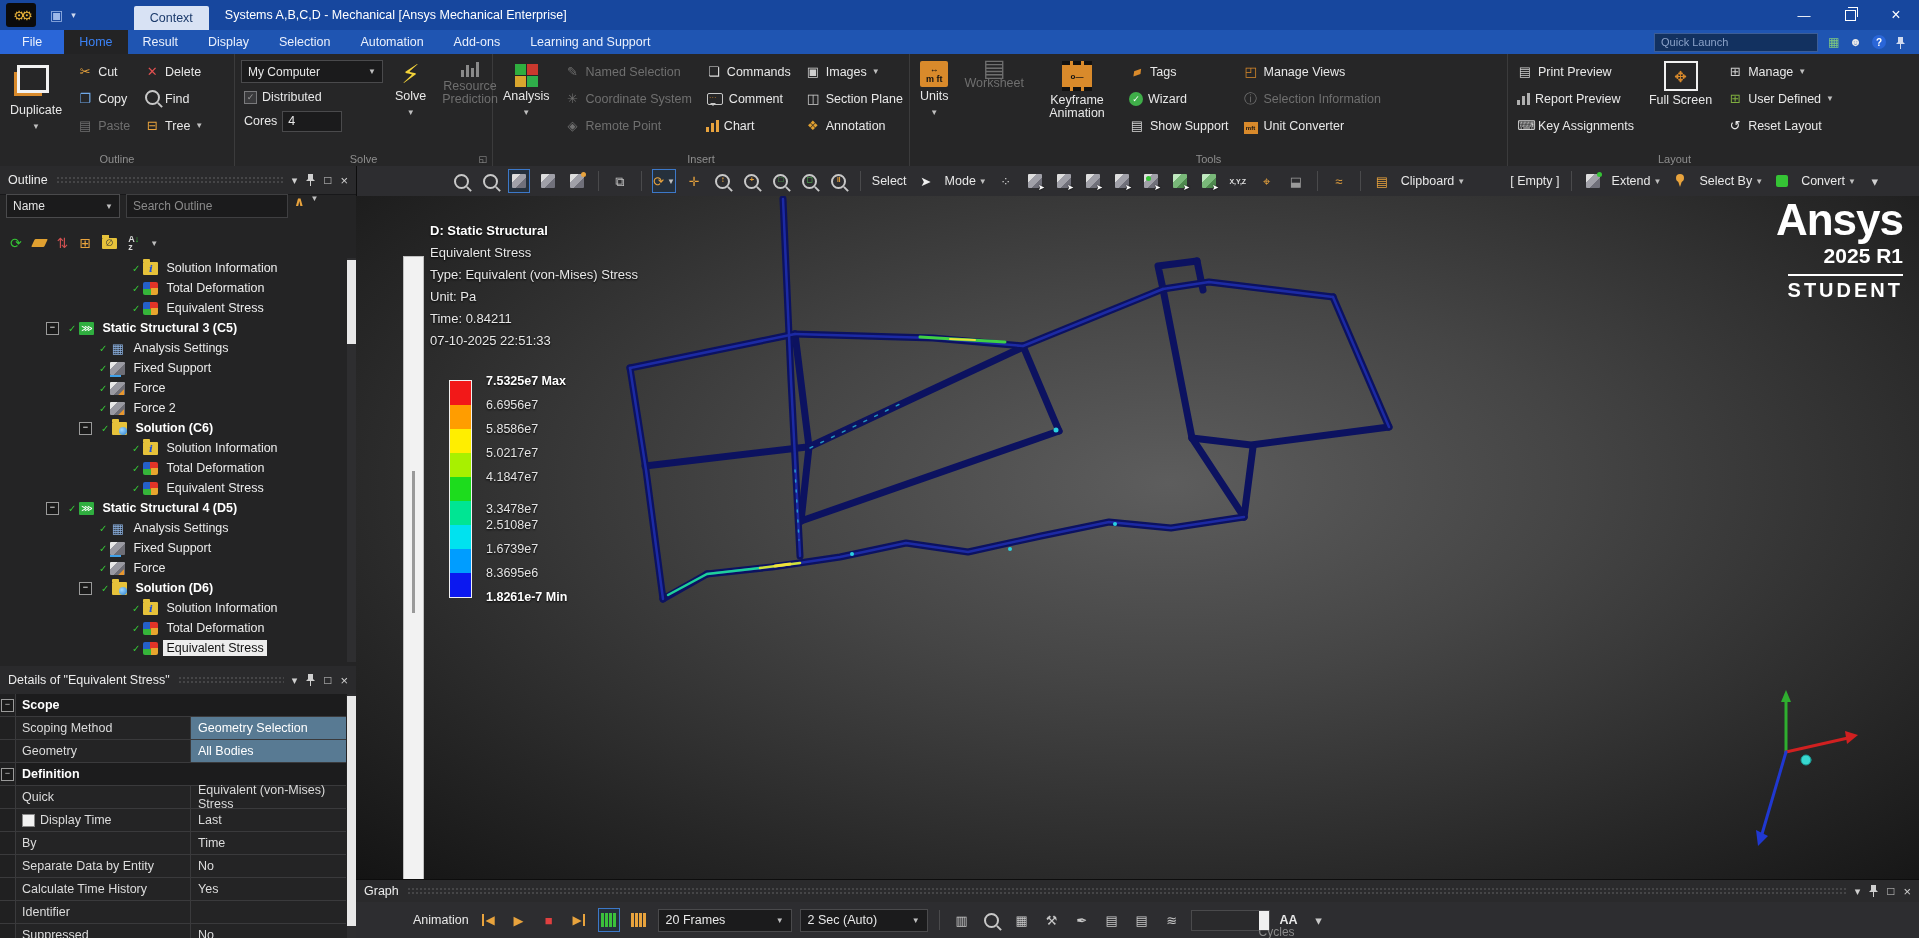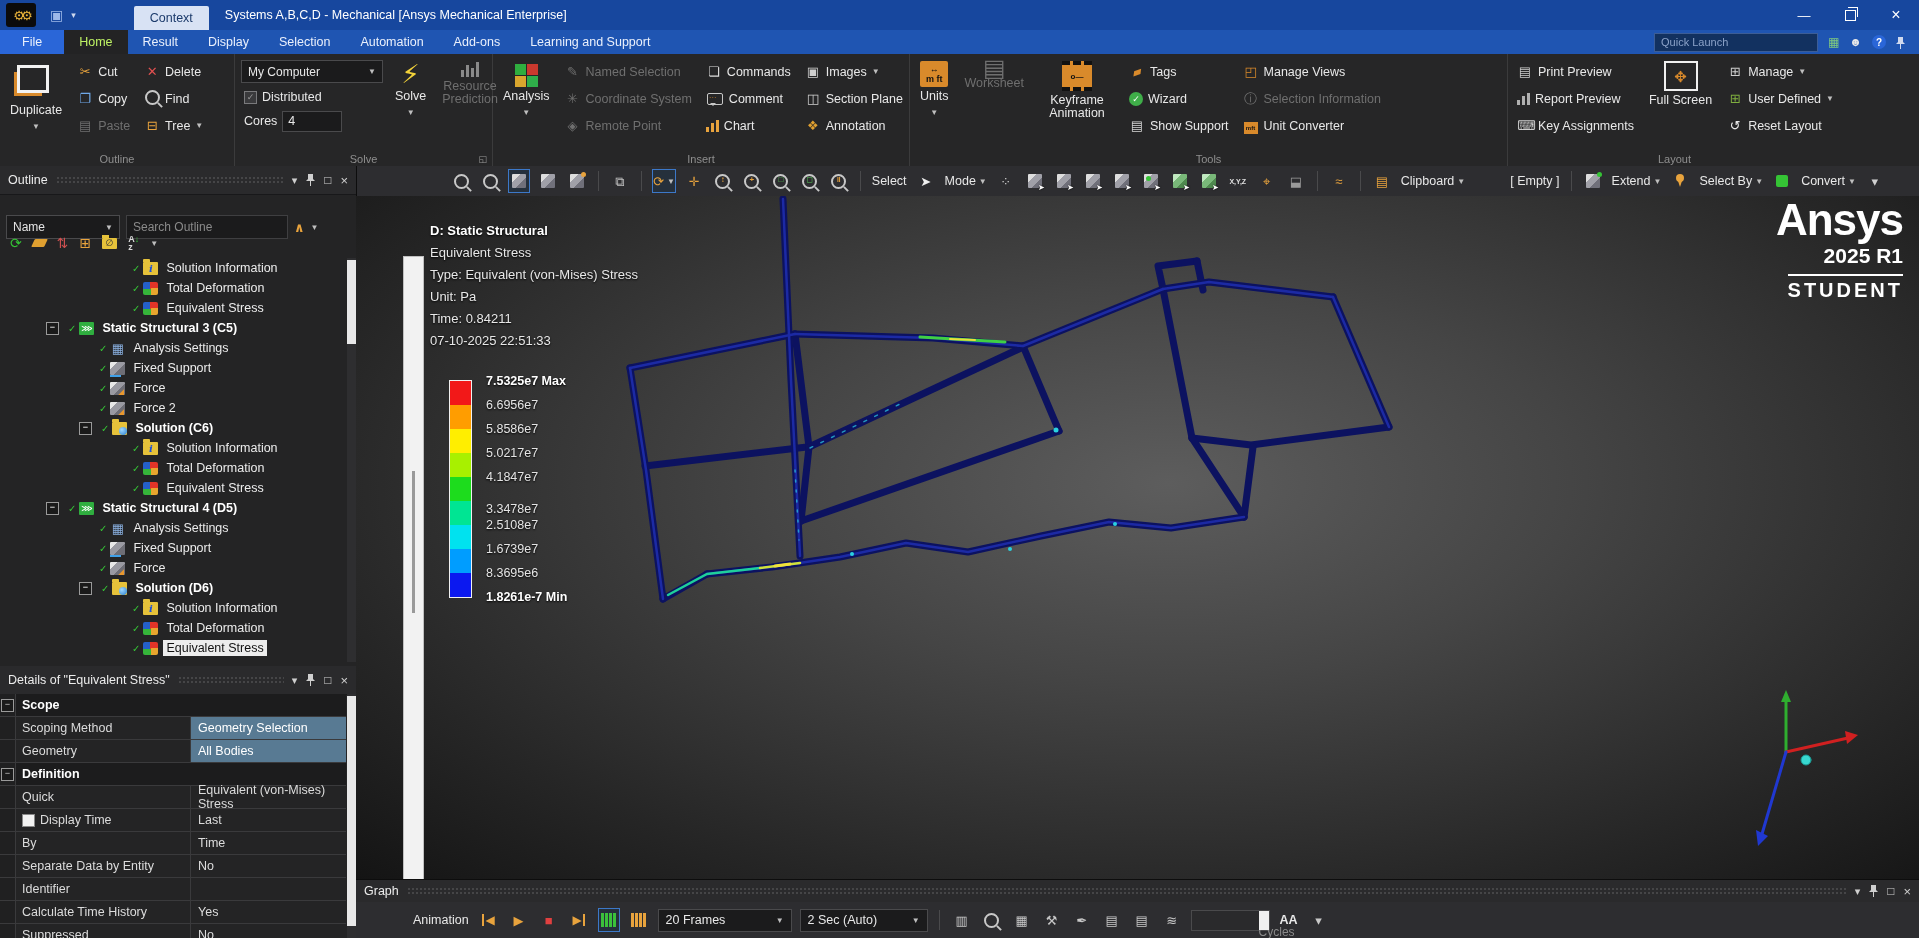--- a/index.html
+++ b/index.html
@@ -13,21 +13,21 @@
   .ctxtab{margin-left:58px;height:24px;align-self:flex-end;background:#d8e2f4;color:#1b3a6b;display:flex;align-items:center;padding:0 16px;border-radius:2px 2px 0 0;font-size:12.5px;}
   .wintitle{margin-left:16px;color:#fff;font-size:12.5px;}
   .winbtns{margin-left:auto;display:flex;height:100%;}
   .winbtn{width:46px;display:flex;align-items:center;justify-content:center;color:#fff;font-size:13px;}
   .restore-ic{width:9px;height:9px;border:1px solid #fff;position:relative;}
   .restore-ic::before{content:"";position:absolute;top:-4px;left:2px;width:9px;height:9px;border-top:1px solid #fff;border-right:1px solid #fff;}
   
   .menubar{position:absolute;left:0;top:30px;right:0;height:24px;background:#1f55b2;display:flex;align-items:stretch;}
   .menuitem{display:flex;align-items:center;padding:0 15px;color:#eaf0fc;font-size:12.5px;}
   .menuitem.file{background:#2a66d8;padding:0 22px;}
-  .menuitem.active{background:#232324;color:#bef264;}
+  .menuitem.active{background:#232324;color:#3b82f6;}
   .menuright{margin-left:auto;display:flex;align-items:center;gap:10px;padding-right:14px;}
   .qlaunch{width:150px;height:17px;background:#123160;border:1px solid #3c5d96;color:#a7bad9;font-size:11px;padding:0 6px;font-family:inherit;}
   .qlaunch::placeholder{color:#8ba2c8;}
   .mrico{font-size:12px;color:#e8e8e8;}
   .helpcirc{width:14px;height:14px;border-radius:50%;background:#2a66d8;color:#fff;display:flex;align-items:center;justify-content:center;font-size:10px;font-weight:bold;}
   
   .ribbon{position:absolute;left:0;top:54px;right:0;height:112px;background:#262627;border-bottom:1px solid #0b0b0b;display:flex;}
   .rgroup{position:relative;border-right:1px solid #3b3b3c;padding:4px 6px 14px 6px;display:flex;gap:8px;align-items:flex-start;}
   .glabel{position:absolute;bottom:1px;left:0;right:0;text-align:center;color:#8f8f8f;font-size:11px;}
   .launcher{position:absolute;bottom:2px;right:5px;color:#9a9a9a;font-size:9px;}
@@ -82,21 +82,21 @@
   .barsic i{display:block;width:3px;background:currentColor;height:100%;}
   .gsel{height:21px;background:#1b1b1c;border:1px solid #4a4a4c;display:flex;align-items:center;padding:0 7px;color:#e8e8e8;flex:none;font-size:12.5px;}
   .gsel .caret{margin-left:auto;padding-left:8px;}
   .cycles{width:72px;height:19px;background:#2a2a2c;border:1px solid #4a4a4c;display:flex;align-items:center;padding-left:5px;color:#8a8a8a;position:relative;flex:none;}
   .cycles i{position:absolute;right:0;top:0;bottom:0;width:10px;background:#f0f0f0;}
   
   .leftpanel{position:absolute;left:0;top:166px;width:356px;bottom:0;background:#242425;border-right:1px solid #0d0d0d;}
   .phead{position:absolute;left:0;right:0;height:28px;background:#2a2a2c;border-bottom:1px solid #18181a;display:flex;align-items:center;padding:0 8px;color:#ececec;font-size:12.5px;}
   .ph-dots{flex:1;height:8px;margin:0 8px;background-image:radial-gradient(#454547 1px,transparent 1px);background-size:4px 4px;}
   .hico{display:flex;align-items:center;gap:9px;color:#cfcfcf;font-size:11px;}
-  .srow{position:absolute;left:0;right:0;top:28px;height:34px;display:flex;align-items:center;gap:6px;padding:16px 6px;}
+  .srow{position:absolute;left:0;right:0;top:28px;height:34px;display:flex;gap:6px;padding:0 6px;}
   .nameddl{width:100px;height:22px;background:#1b1b1c;border:1px solid #4a4a4c;display:flex;align-items:center;padding:0 6px;}
   .nameddl .caret{margin-left:auto;}
   .searchin{width:148px;height:22px;background:#1b1b1c;border:1px solid #3f3f41;color:#d8d8d8;padding:0 6px;font-family:inherit;font-size:12px;}
   .searchin::placeholder{color:#8a8a8a;}
   .upchev{color:#e8a33d;font-weight:bold;font-size:13px;}
   .irow{position:absolute;left:0;right:0;top:62px;height:30px;display:flex;align-items:center;gap:11px;padding:0 10px;}
   .oic{font-size:14px;}
   .eraser{width:13px;height:8px;background:#e0a030;transform:skewX(-25deg);border-radius:1px;}
   .folderic{position:relative;width:15px;height:11px;background:#e6c23a;border-radius:1px;}
   .folderic::before{content:"";position:absolute;top:-3px;left:0;width:7px;height:3px;background:#e6c23a;}
@@ -818,30 +818,30 @@
           <div class="drow">
             <span class="dgut"></span>
             <span class="dlab">
               <i style="font-style:normal;">Separate Data by Entity</i>
             </span>
             <span class="dval">No</span>
           </div>
           <div class="drow">
             <span class="dgut"></span>
             <span class="dlab">
-              <i style="font-style:normal;">Identifier</i>
-            </span>
-            <span class="dval"></span>
+              <i style="font-style:normal;">Calculate Time History</i>
+            </span>
+            <span class="dval">Yes</span>
           </div>
           <div class="drow">
             <span class="dgut"></span>
             <span class="dlab">
-              <i style="font-style:normal;">Calculate Time History</i>
-            </span>
-            <span class="dval">Yes</span>
+              <i style="font-style:normal;">Identifier</i>
+            </span>
+            <span class="dval"></span>
           </div>
           <div class="drow">
             <span class="dgut"></span>
             <span class="dlab">
               <i style="font-style:normal;">Suppressed</i>
             </span>
             <span class="dval">No</span>
           </div>
         </div>
       <div class="vscroll" style="right:0;top:28px;bottom:0;">

